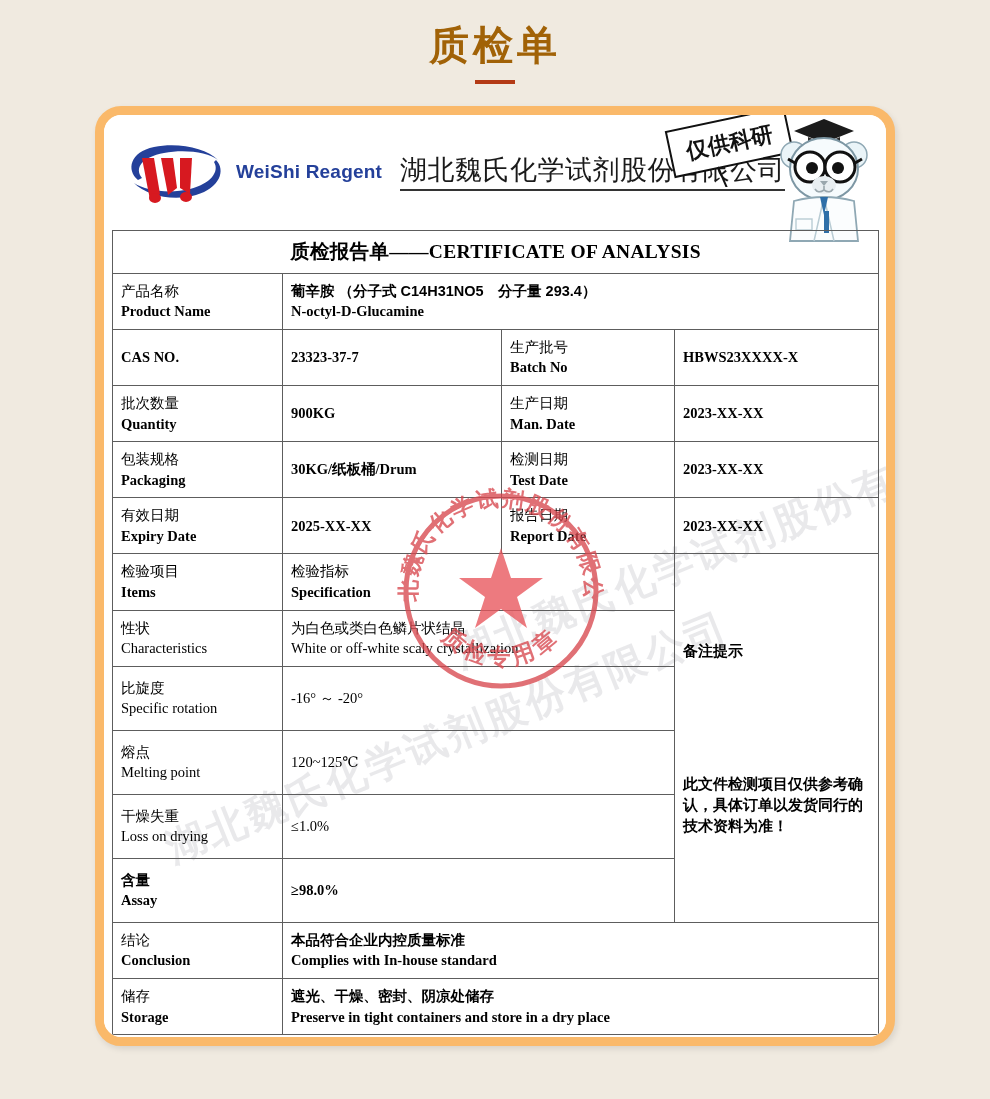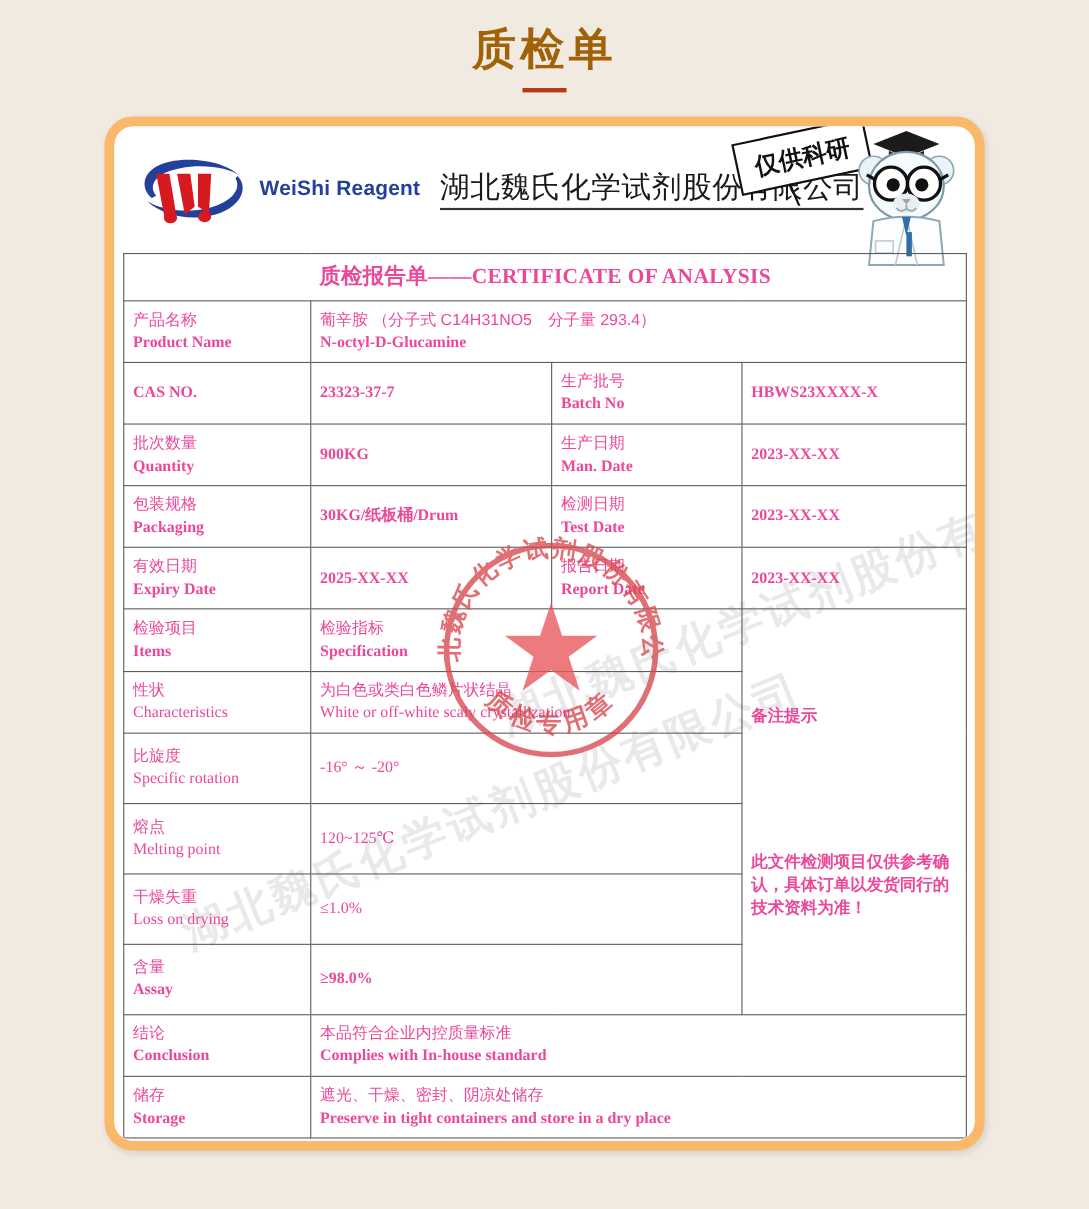--- a/index.html
+++ b/index.html
@@ -79,31 +79,31 @@
 
   
   .mascot { position: absolute; right: 4px; top: -12px; width: 120px; height: 140px; }
   .sign { position: absolute; right: 86px; top: -4px; width: 140px; height: 76px; }
 
   
   .tbl-wrap { position: relative; padding: 0 8px; }
   table.coa {
     width: 766px; border-collapse: collapse;
     table-layout: fixed;
-    font-size: 14.5px; color: #ec4899;
+    font-size: 14.5px; color: #000000;
   }
   table.coa td {
     border: 1px solid #5d5d5d;
     padding: 7px 8px;
     vertical-align: middle;
     line-height: 1.42;
   }
   .coa .cn { display: block; font-family: "Liberation Sans", sans-serif; font-size: 14.5px; }
   .coa .en { display: block; font-weight: bold; font-size: 14.5px; }
-  .coa .b  { font-weight: normal; }
+  .coa .b  { font-weight: bold; }
   .hdr-cell {
     text-align: center; font-weight: bold; font-size: 19.5px;
     padding: 11px 0 12px; letter-spacing: .3px;
   }
   .c1 { width: 170px; }
   .c2 { width: 219px; }
   .c3 { width: 173px; }
   .c4 { width: 204px; }
   .rot-row td { height: 64px; }
   .remark-cell {

